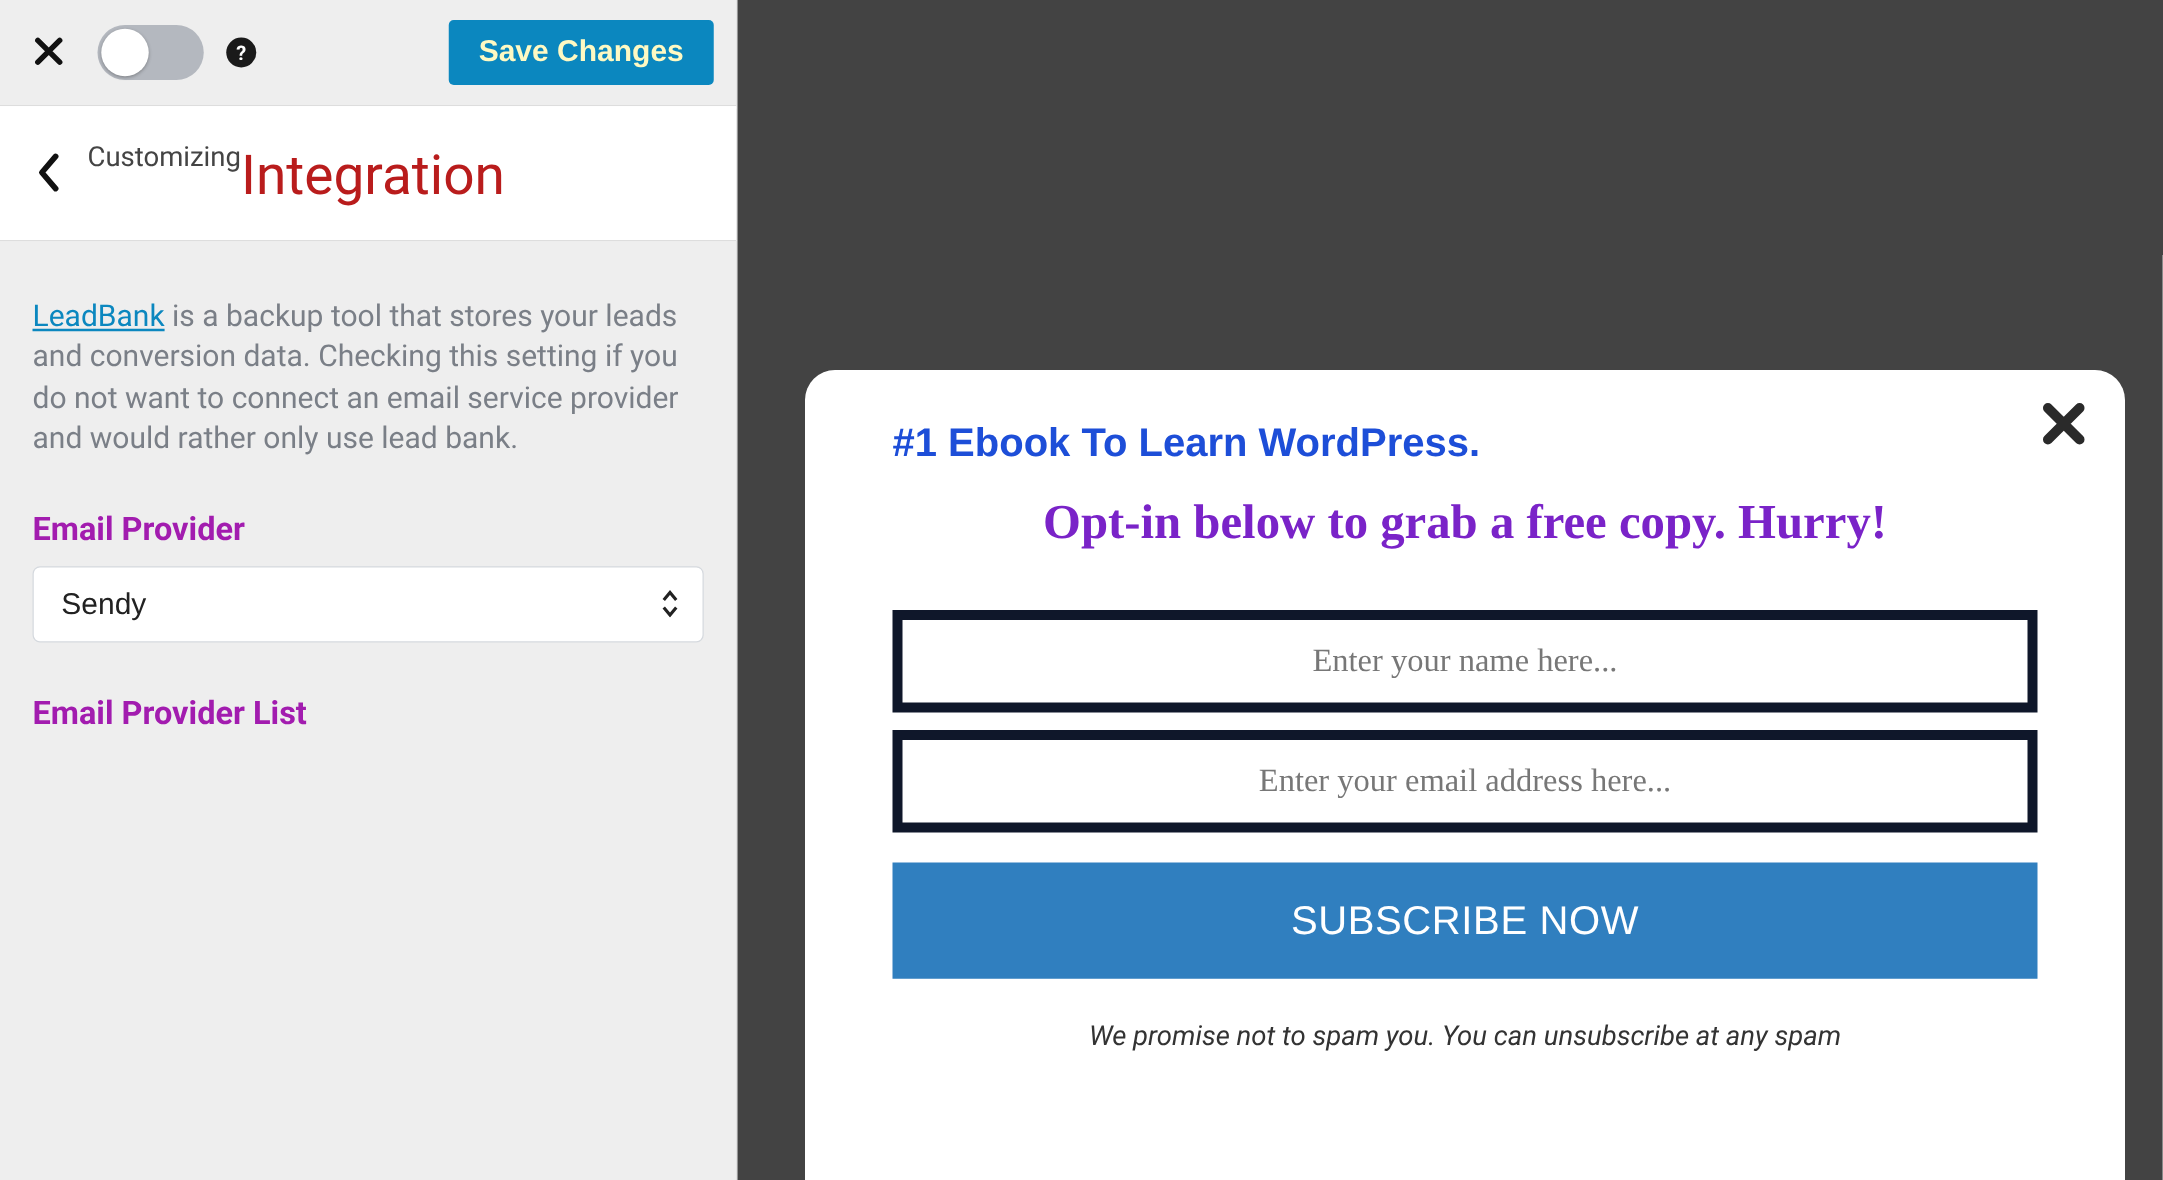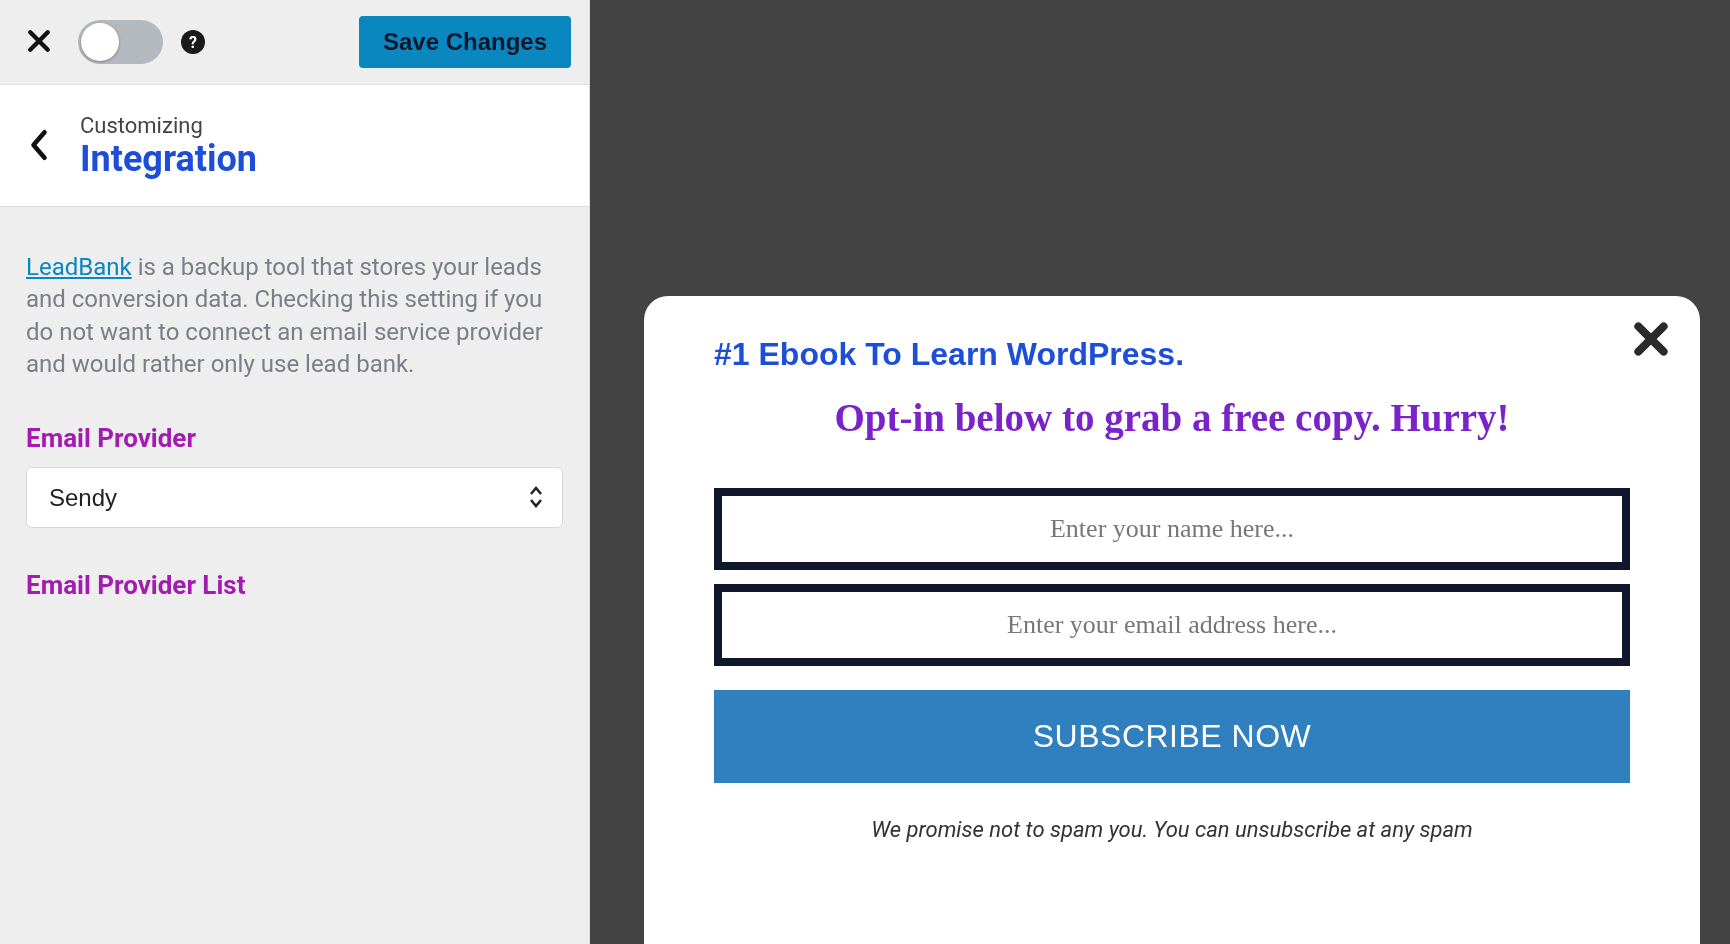--- a/index.html
+++ b/index.html
@@ -7,28 +7,28 @@
 
 .sidebar { width: 590px; height: 100%; background: #eee; border-right: 1px solid #ddd; display: flex; flex-direction: column; }
 
 .topbar { display: flex; align-items: center; padding: 16px 18px; background: #eee; border-bottom: 1px solid #ddd; gap: 18px; }
 .close-btn { background: none; border: none; cursor: pointer; padding: 6px; }
 .close-btn svg { width: 30px; height: 30px; }
 .toggle { width: 85px; height: 44px; background: #b4b8bf; border-radius: 22px; position: relative; cursor: pointer; }
 .toggle .knob { width: 38px; height: 38px; background: #fff; border-radius: 50%; position: absolute; top: 3px; left: 3px; box-shadow: 0 1px 3px rgba(0,0,0,.3); }
 .help-icon { width: 24px; height: 24px; background: #1a1a1a; color: #fff; border-radius: 50%; display: flex; align-items: center; justify-content: center; font-size: 16px; font-weight: bold; cursor: pointer; }
 .spacer { flex: 1; }
-.save-btn { background: #0b87bf; color: #0f172a; border: none; padding: 12px 24px; font-size: 24px; font-weight: 600; border-radius: 4px; cursor: pointer; }
+.save-btn { background: #0b87bf; color: #fef9c3; border: none; padding: 12px 24px; font-size: 24px; font-weight: 600; border-radius: 4px; cursor: pointer; }
 
 .panel-header { background: #fff; display: flex; align-items: center; padding: 26px 22px; border-bottom: 1px solid #ddd; border-top: 2px solid #fff; }
 .back-btn { background: none; border: none; cursor: pointer; padding: 8px 20px 8px 6px; }
 .back-btn svg { width: 22px; height: 34px; }
-.panel-titles { display: flex; flex-direction: column; margin-left: 10px; }
+.panel-titles { display: flex; flex-direction: row; }
 .panel-label { font-size: 22px; color: #444; }
-.panel-title { font-size: 36px; color: #1d4ed8; font-weight: 700; }
+.panel-title { font-size: 44px; color: #b91c1c; font-weight: 400; }
 
 .panel-body { padding: 30px 26px; color: #323a45; }
 
 .row { display: flex; justify-content: space-between; align-items: center; }
 .section-label { font-size: 26px; font-weight: 700; color: #323a45; }
 
 .toggle2 { width: 85px; height: 44px; background: #b4b8bf; border-radius: 22px; position: relative; cursor: pointer; }
 .toggle2 .knob { width: 38px; height: 38px; background: #fff; border-radius: 50%; position: absolute; top: 3px; left: 3px; box-shadow: 0 1px 3px rgba(0,0,0,.3); }
 
 .desc { margin-top: 14px; font-size: 24px; line-height: 1.35; color: #7a7f87; }

